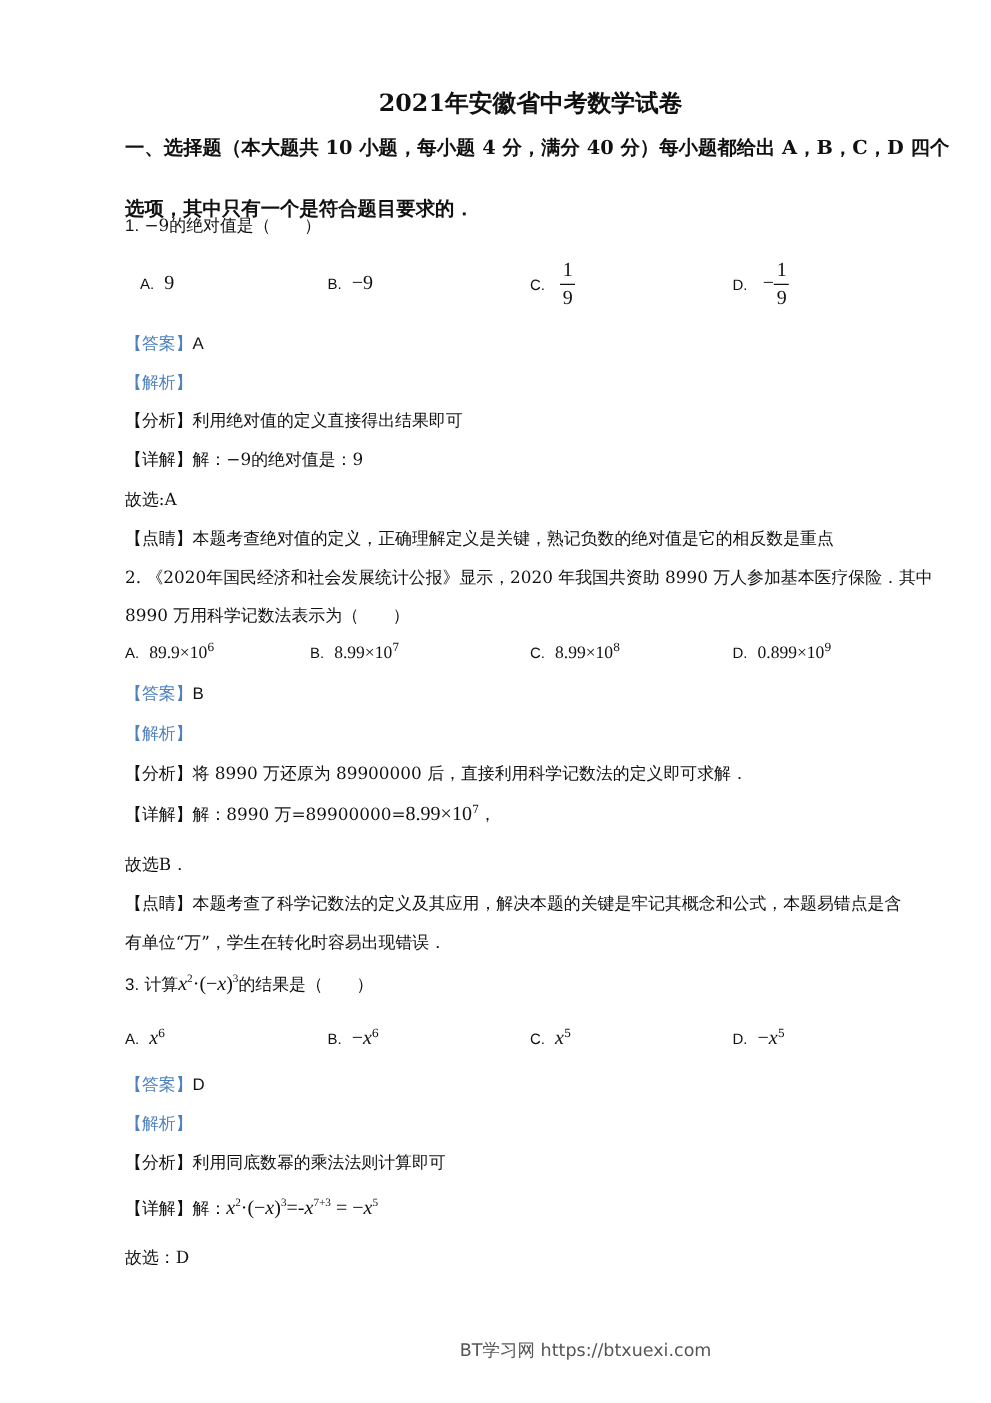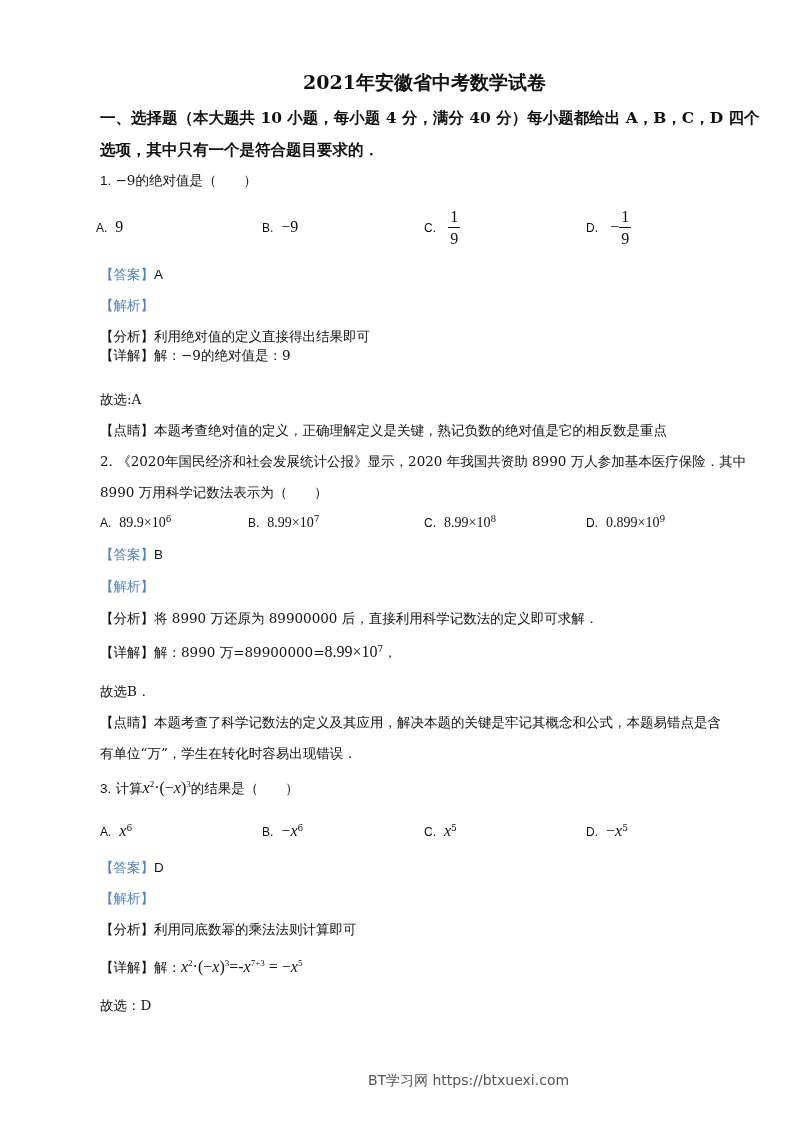--- a/index.html
+++ b/index.html
@@ -23,28 +23,28 @@
   .footer { left: 0; width: 793px; top: 1072px; text-align: center; font-family: "DejaVu Sans", sans-serif; font-size: 14px; color: #555; padding-left: 44px; }
 </style>
 </head>
 <body>
 
 <div class="page">
 
   <div class="abs title">2021年安徽省中考数学试卷</div>
 
   <div class="abs sec" style="top:108px;">一、选择题（本大题共 10 小题，每小题 4 分，满分 40 分）每小题都给出 A，B，C，D 四个</div>
-  <div class="abs sec" style="top:140px;">选项，其中只有一个是符合题目要求的．</div>
+  <div class="abs sec" style="top:157px;">选项，其中只有一个是符合题目要求的．</div>
 
   <div class="abs txt" style="top:172px;">
     <span class="sans">1.</span>
     <span>−9的绝对值是（　　）</span>
   </div>
 
-  <div class="abs opt" style="left:68px; top:218px;">
+  <div class="abs opt" style="left:84px; top:218px;">
     <span class="lbl">A.</span><span class="math">9</span>
   </div>
   <div class="abs opt" style="left:234px; top:218px;">
     <span class="lbl">B.</span><span class="math">−9</span>
   </div>
   <div class="abs opt" style="left:396px; top:209px;">
     <span class="lbl">C.</span>
     <span class="frac math">
         <span class="num">1</span>
         <span class="den">9</span>
@@ -58,21 +58,21 @@
       </span>
   </div>
 
   <div class="abs txt" style="top:266px;">
     <span class="tag-blue">【答案】</span><span class="sans">A</span>
   </div>
   <div class="abs txt tag-blue" style="top:297px;">【解析】</div>
   <div class="abs txt" style="top:328px;">
     <span>【分析】</span><span>利用绝对值的定义直接得出结果即可</span>
   </div>
-  <div class="abs txt" style="top:347px;">
+  <div class="abs txt" style="top:359px;">
     <span>【详解】</span><span>解：−9的绝对值是：9</span>
   </div>
   <div class="abs txt" style="top:391px;">故选:A</div>
   <div class="abs txt" style="top:422px;">
     <span>【点睛】</span><span>本题考查绝对值的定义，正确理解定义是关键，熟记负数的绝对值是它的相反数是重点</span>
   </div>
 
   <div class="abs txt" style="top:453px;">
     <span>2.</span>
     <span>《2020年国民经济和社会发展统计公报》显示，2020 年我国共资助 8990 万人参加基本医疗保险．其中</span>

